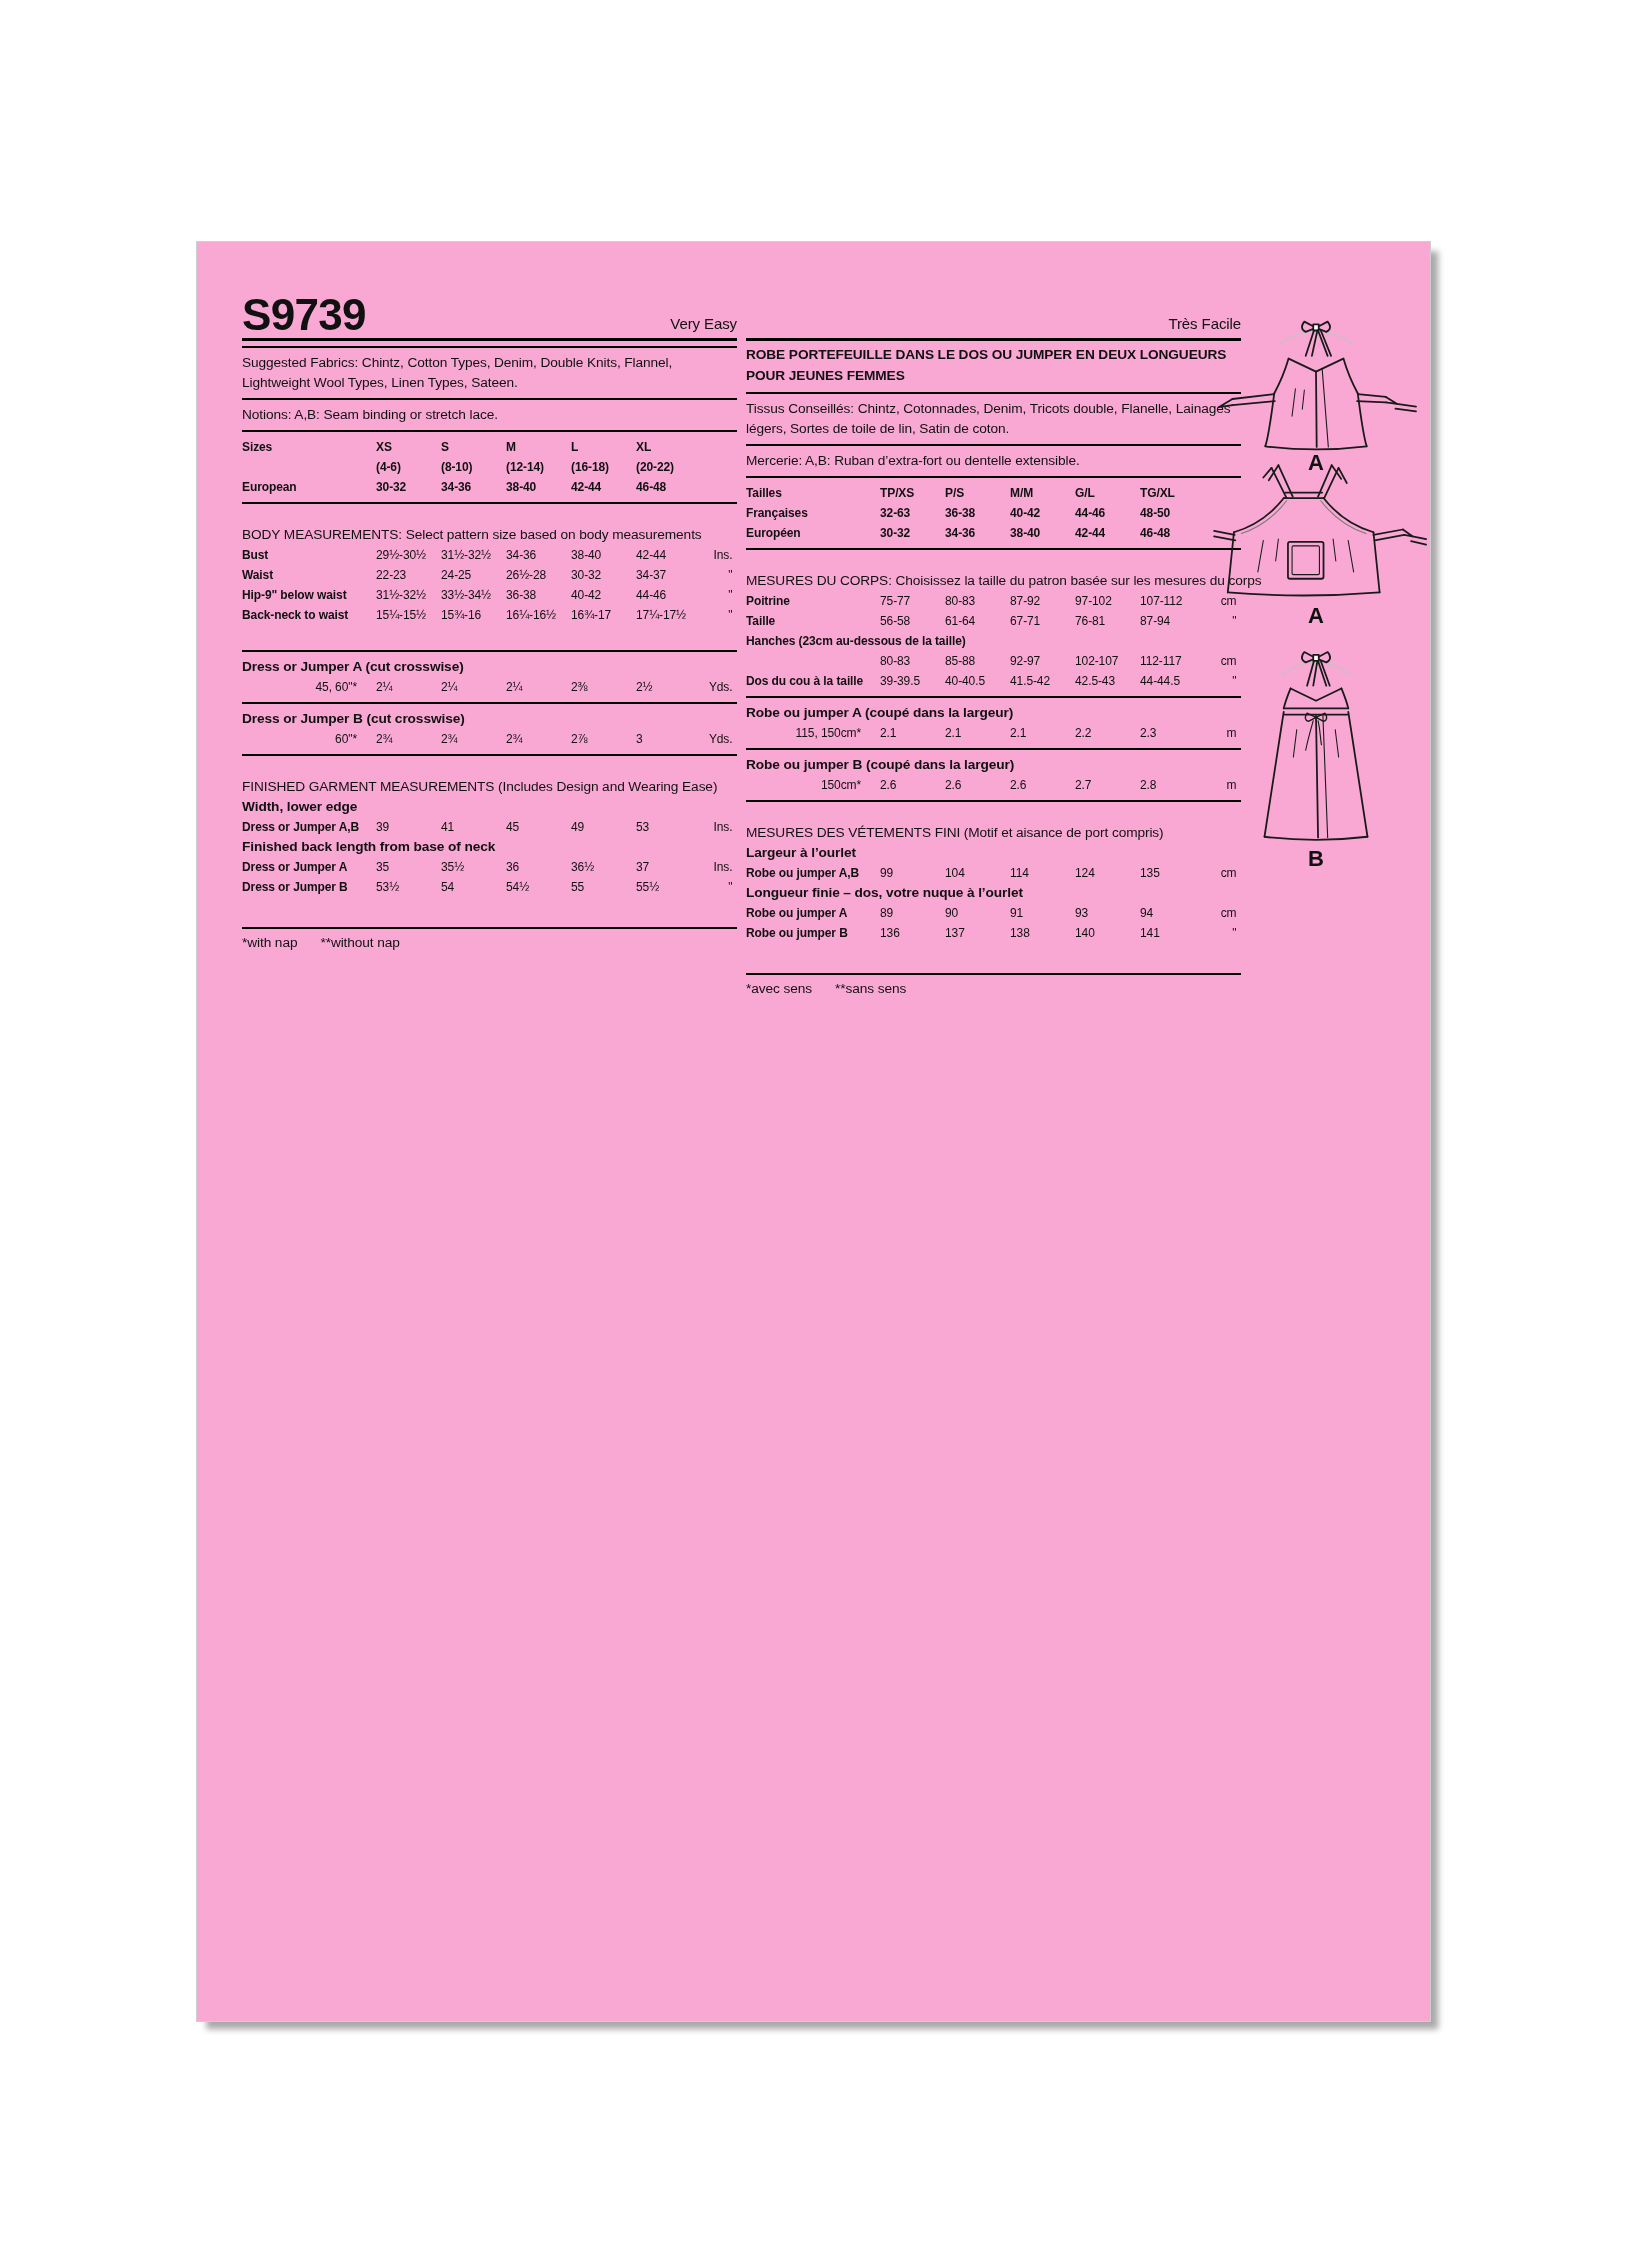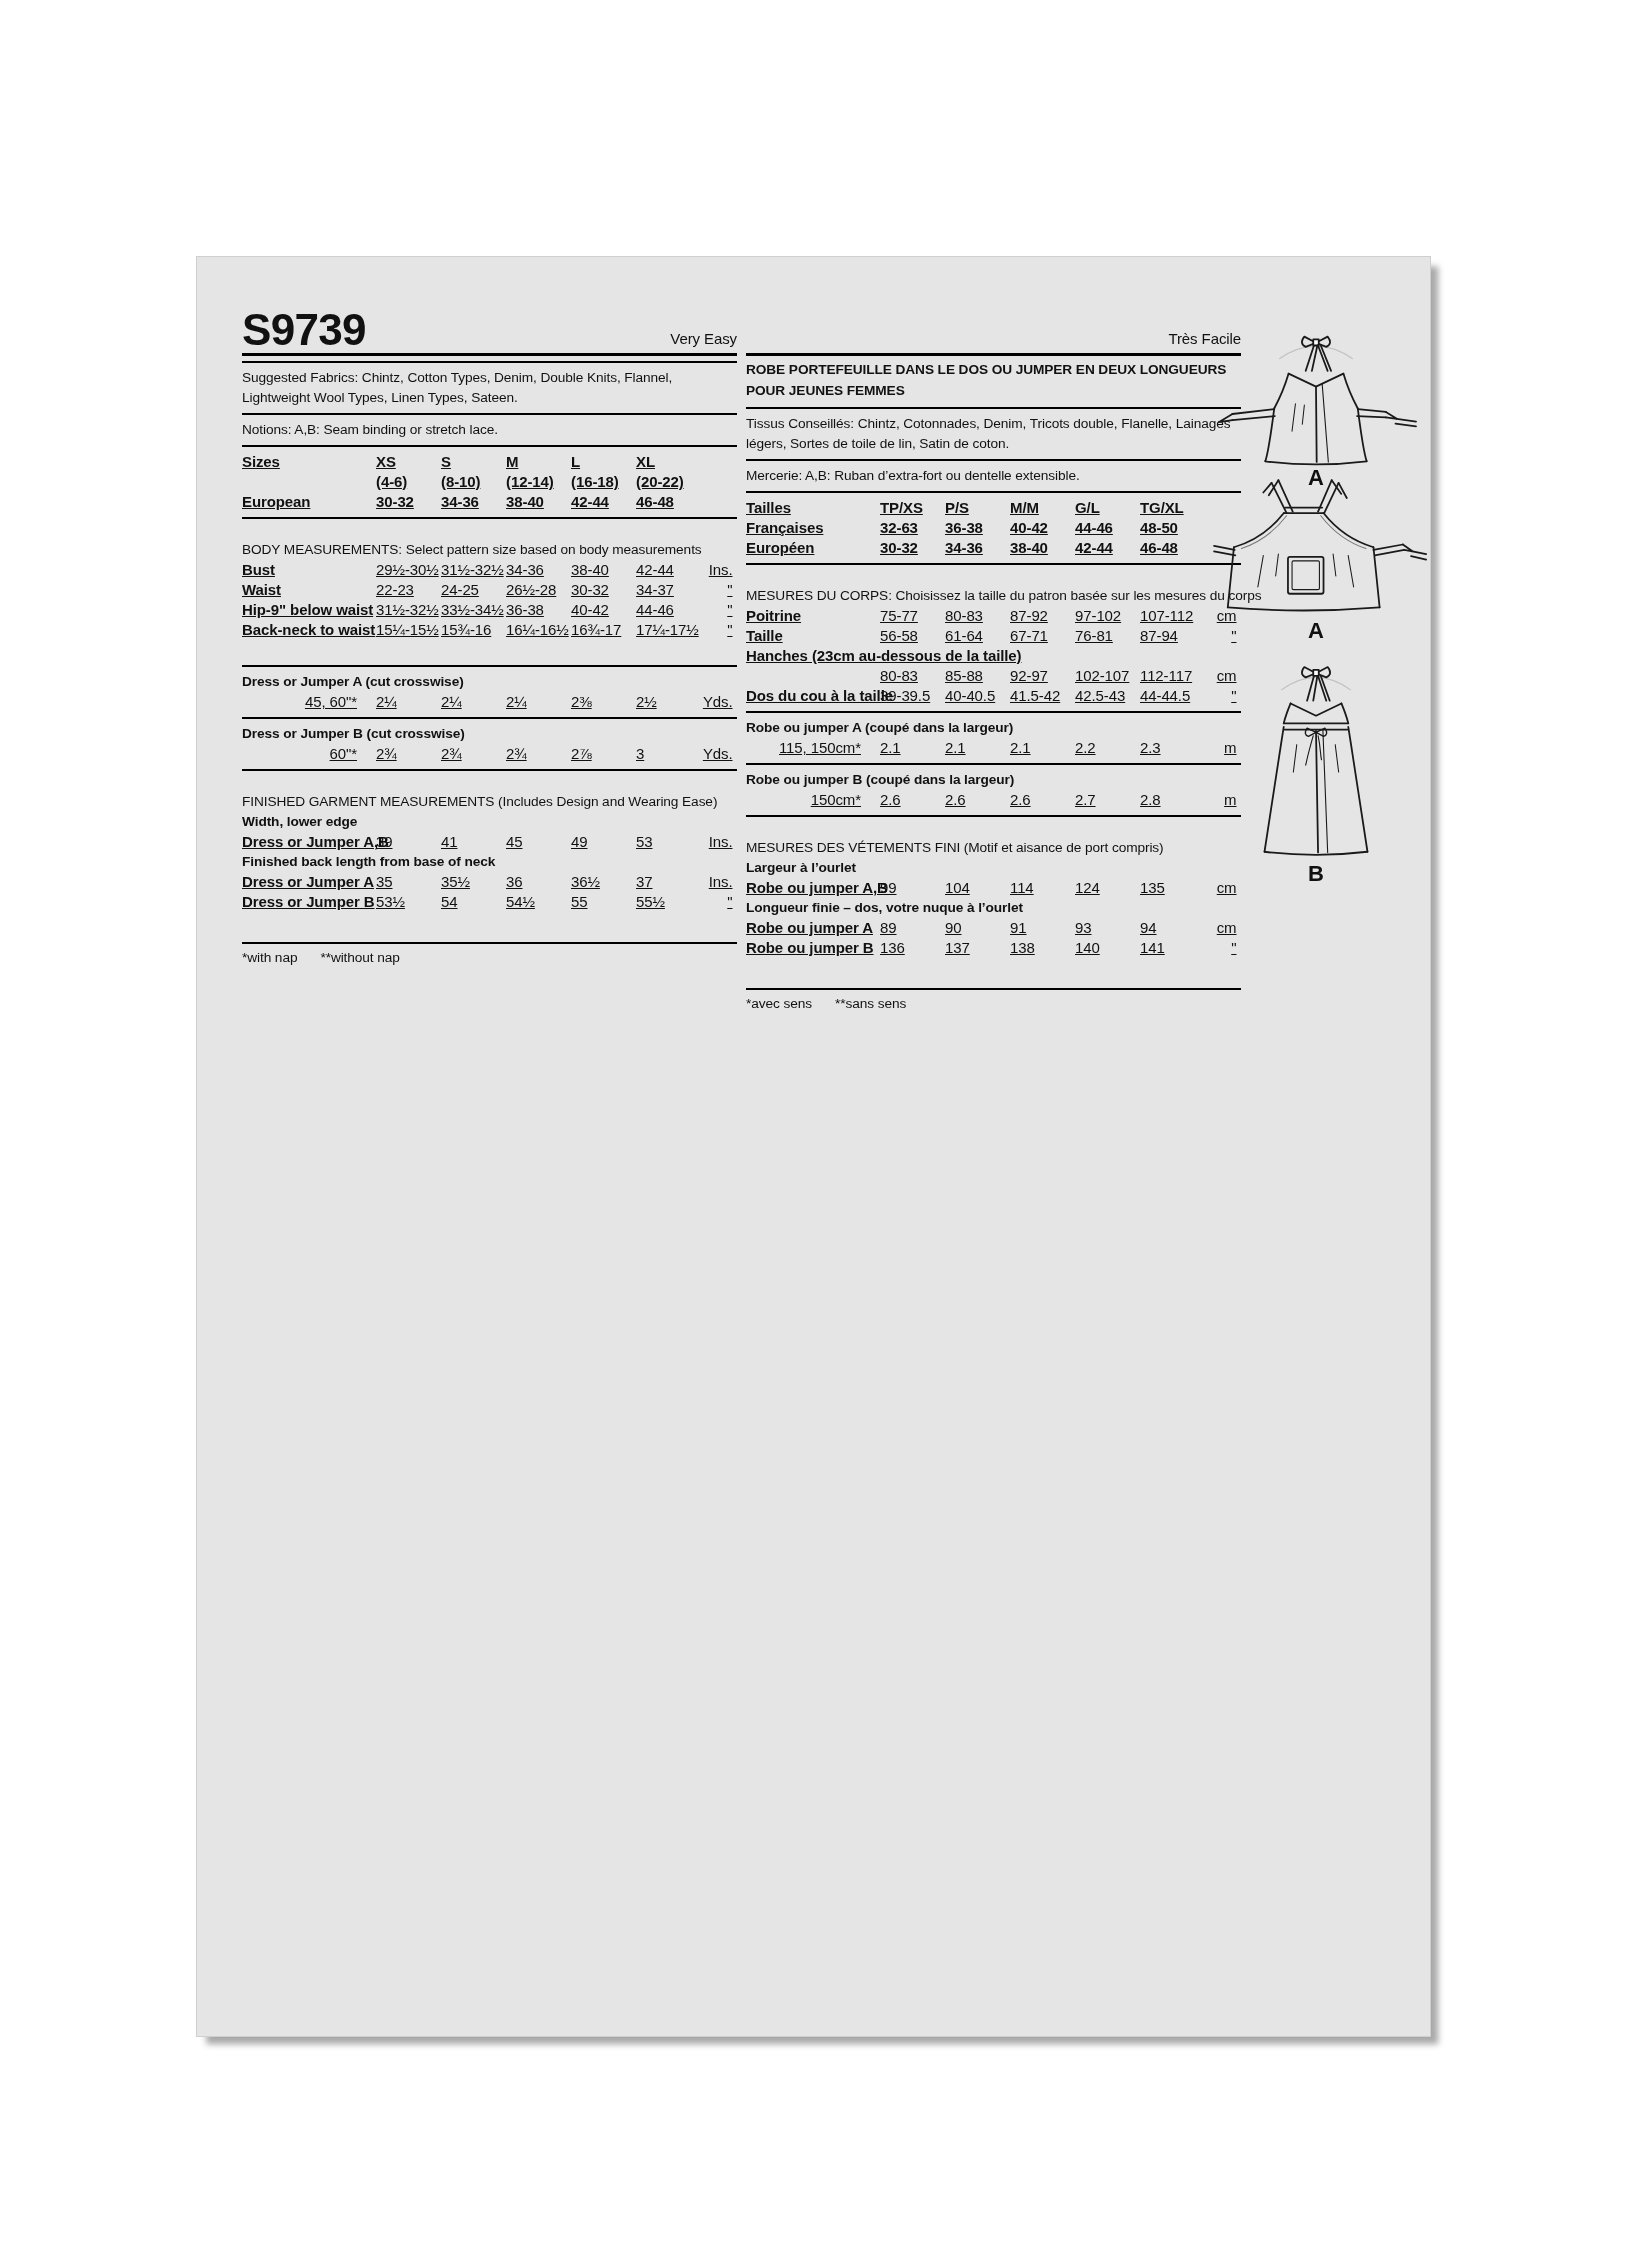--- a/index.html
+++ b/index.html
@@ -2,42 +2,42 @@
 <html style="font-size:11px"><head>
 <meta charset="utf-8">
 <style>
   html,body{margin:0;padding:0;}
   body{
     width:1645px;height:2261px;position:relative;background:#fff;
     font-family:"Liberation Sans","DejaVu Sans",sans-serif;color:#111;
     letter-spacing:-0.1px;
   }
   .sheet{
-    position:absolute;left:196px;top:256px;width:1233px;height:1779px;
-    background:#e5e5e5;border:0.7px solid #cfcfcf;
+    position:absolute;left:196px;top:241px;width:1233px;height:1779px;
+    background:#f9a8d4;border:0.7px solid #cfcfcf;
     box-shadow:9px 9px 6.2px -0.7px rgba(0,0,0,0.34);
   }
   .col{position:absolute;top:40px;width:495px;font-size:13.7px;line-height:20px;}
   .col.english{left:45px;}
   .col.french{left:549px;}
   .masthead{
     height:59px;display:flex;align-items:flex-end;justify-content:space-between;
     border-bottom:3.4px solid #000;padding-bottom:3.4px;box-sizing:border-box;margin-bottom:4.1px;
   }
   .pattern-number{font-size:44px;font-weight:bold;line-height:41px;letter-spacing:-0.7px;}
   .difficulty{font-size:15px;line-height:20.6px;}
   .garment-title{font-weight:bold;min-height:42px;line-height:20.6px;}
   .rule{border-top:2.1px solid #000;height:0;margin:4.8px 0;}
   .rule.pre-footnote{margin-top:30px;}
   p.spec{margin:0;min-height:41px;}
   p.spec.one{min-height:20px;}
   .blabel{font-weight:normal;}
   .ttable{width:100%;}
   .trow{display:grid;grid-template-columns:134px 65px 65px 65px 65px 65px 31.5px;
-        font-size:15px;line-height:20px;text-decoration:underline;}
+        font-size:12px;line-height:20px;}
   .trow.bold{font-weight:bold;}
   .cell{white-space:nowrap;}
   .cell.label{font-weight:bold;}
   .trow.bold .cell{font-weight:bold;}
   .cell.label.indent{font-weight:normal;text-align:right;padding-right:19px;}
   .cell.unit{text-align:right;}
   .cell.full{grid-column:1 / -1;font-weight:bold;}
   .theader{font-weight:normal;white-space:nowrap;margin-top:21px;}
   .subheader{font-weight:bold;white-space:nowrap;}
   .body-block{min-height:121px;}

